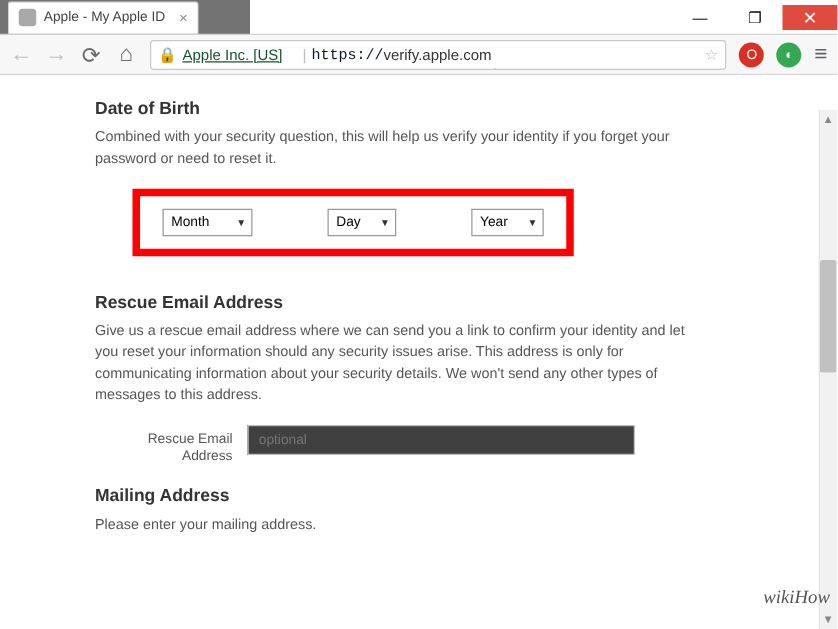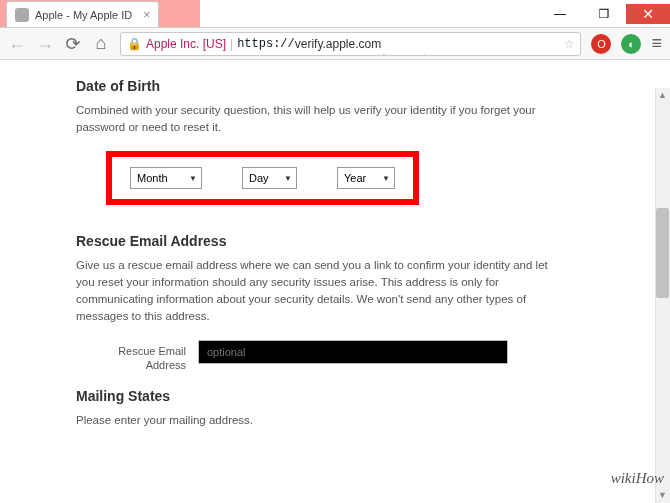--- a/index.html
+++ b/index.html
@@ -4,58 +4,58 @@
 <style>
 * { box-sizing: border-box; margin: 0; padding: 0; }
 body { font-family: Arial, Helvetica, sans-serif; background: #fff; width: 670px; height: 503px; overflow: hidden; position: relative; }
 
 
 .titlebar { height: 28px; background: #fff; border-bottom: 1px solid #d4d4d4; display: flex; align-items: center; justify-content: flex-end; }
 .win-btn { width: 44px; height: 20px; display: flex; align-items: center; justify-content: center; font-size: 12px; color: #000; }
 .win-close { background: #e04b3f; color: #fff; width: 44px; height: 20px; font-size: 14px; }
 
 
-.tabbar { height: 28px; background: #fca5a5; border-bottom: 1px solid #d0d0d0; display: flex; align-items: flex-end; padding-left: 6px; position: relative; margin-top: -28px; width: 200px;}
+.tabbar { height: 28px; background: #737373; border-bottom: 1px solid #d0d0d0; display: flex; align-items: center; padding-left: 6px; position: relative; margin-top: -28px; width: 200px;}
 .tab { height: 26px; background: #fff; border: 1px solid #c9c9c9; border-bottom: none; border-radius: 3px 3px 0 0; padding: 0 26px 0 8px; display: flex; align-items: center; font-size: 11px; color: #444; position: relative; min-width: 140px; }
 .tab .favicon { width: 14px; height: 14px; background: #a9a9a9; border-radius: 3px; margin-right: 6px; display:inline-flex; align-items:center; justify-content:center; color:#fff; font-size:10px; }
 .tab .close { position: absolute; right: 8px; color: #888; font-size: 12px; }
 
 
 .toolbar { height: 32px; background: #f7f7f7; border-bottom: 1px solid #d6d6d6; display: flex; align-items: center; padding: 0 8px; gap: 10px; }
 .nav-btn { color: #6b6b6b; font-size: 18px; width: 18px; text-align: center; }
 .nav-btn.disabled { color: #bdbdbd; }
 .addr { flex: 1; height: 24px; border: 1px solid #c9c9c9; border-radius: 3px; background: #fff; display: flex; align-items: center; padding: 0 6px; font-size: 12px; color: #555; overflow: hidden; }
 .lock { color: #4caf50; margin-right: 4px; font-size: 12px; }
-.cert { color: #be185d; margin-right: 0; }
+.cert { color: #14532d; margin-right: 12px; text-decoration: underline; }
 .url-pipe { color: #bbb; margin: 0 4px; }
 .url-proto { color: #0f172a; font-family: Liberation Mono, monospace; }
 .url-host { color: #333; }
 .url-path { color: #888; margin-top: 30px; }
 .star { color: #bbb; margin-left: 6px; }
 .ext { width: 20px; height: 20px; border-radius: 50%; display:flex; align-items:center; justify-content:center; font-size:11px; color:#fff; }
 .ext.red { background:#d93025; }
 .ext.green { background:#34a853; }
 .hamburger { color:#5f6368; font-size:18px; }
 
 
 .content { padding: 18px 40px 0 76px; position: relative; height: calc(503px - 88px); overflow: hidden; }
 h3 { font-size: 14px; font-weight: bold; color: #333; margin-bottom: 8px; }
 p.desc { font-size: 11.5px; color: #555; line-height: 1.5; margin-bottom: 14px; max-width: 480px; }
 
-.highlight-box { border: 6px solid #ff0000; padding: 10px 18px; display: flex; gap: 40px; margin: 8px 0 28px 30px; width: fit-content; }
+.highlight-box { border: 6px solid #ff0000; padding: 10px 18px; display: flex; gap: 60px; margin: 8px 0 28px 30px; width: fit-content; }
 select, .sel { font-size: 11px; padding: 2px 18px 2px 6px; border: 1px solid #999; background: #fff; height: 22px; appearance: none; -webkit-appearance: none; position: relative; }
 .sel-wrap { position: relative; display: inline-block; }
 .sel-wrap::after { content: "▼"; font-size: 8px; position: absolute; right: 5px; top: 50%; transform: translateY(-50%); color: #333; pointer-events: none; }
 .sel.month { width: 72px; }
 .sel.day { width: 55px; }
 .sel.year { width: 58px; }
 
 .field-row { display: flex; align-items: flex-start; gap: 12px; margin-bottom: 16px; }
 .field-label { width: 110px; text-align: right; font-size: 11px; color: #555; padding-top: 4px; line-height: 1.3; }
-.text-input { border: 1px solid #bdbdbd; height: 24px; width: 310px; padding: 0 8px; font-size: 11px; color: #999; background:#000000; }
+.text-input { border: 1px solid #bdbdbd; height: 24px; width: 310px; padding: 0 8px; font-size: 11px; color: #999; background:#404040; }
 .sel.country { width: 310px; padding: 3px 22px 3px 8px; }
 
 .scrollbar { position: absolute; right: 0; top: 88px; bottom: 0; width: 15px; background: #f1f1f1; border-left: 1px solid #e3e3e3; }
 .scrollthumb { position: absolute; right: 1px; top: 120px; width: 13px; height: 90px; background: #c1c1c1; border-radius: 2px; }
 .scroll-up, .scroll-down { position:absolute; right:0; width:15px; height:15px; color:#888; font-size:9px; text-align:center; line-height:15px; }
 .scroll-up { top: 0; }
 .scroll-down { bottom: 0; }
 
 .watermark { position: absolute; right: 6px; bottom: 16px; font-family: Georgia, serif; font-style: italic; font-size: 15px; color: #555; text-shadow: 0 1px 0 #fff; }
 </style>
@@ -107,21 +107,21 @@
   </div>
 
   <h3>Rescue Email Address</h3>
   <p class="desc">Give us a rescue email address where we can send you a link to confirm your identity and let you reset your information should any security issues arise. This address is only for communicating information about your security details. We won't send any other types of messages to this address.</p>
 
   <div class="field-row">
     <div class="field-label">Rescue Email Address</div>
     <input class="text-input" placeholder="optional" style="">
   </div>
 
-  <h3>Mailing States</h3>
+  <h3>Mailing Address</h3>
   <p class="desc">Please enter your mailing address.</p>
 
 
 </div>
 
 <div class="scrollbar">
   <div class="scroll-up">▲</div>
   <div class="scrollthumb"></div>
   <div class="scroll-down">▼</div>
 </div>

